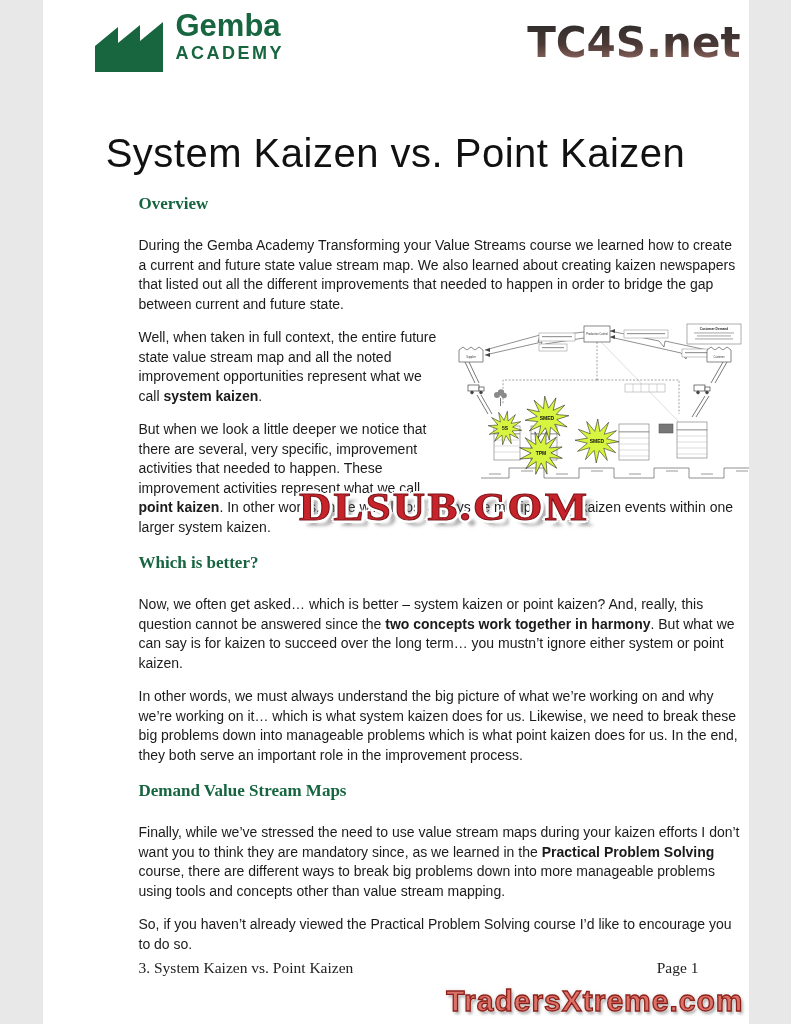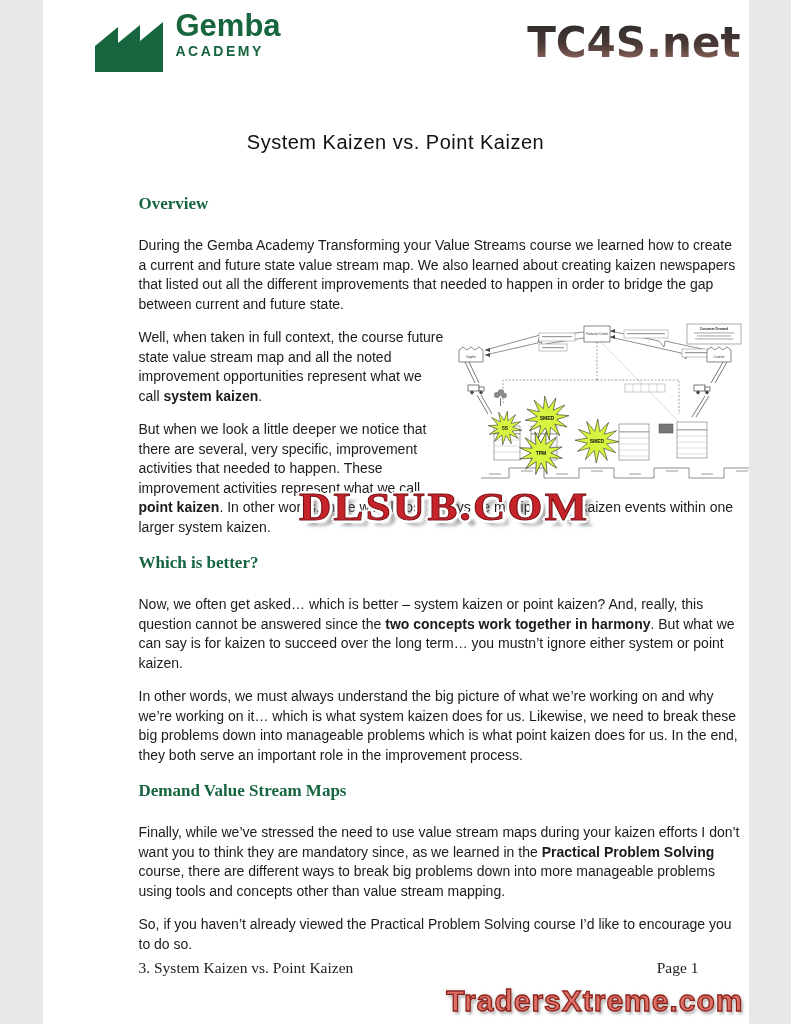--- a/index.html
+++ b/index.html
@@ -6,31 +6,31 @@
   .page{
     position:relative;width:706px;height:1024px;background:#ffffff;
     font-family:"Liberation Sans",sans-serif;color:#1b1b1b;overflow:hidden;
     margin:0 auto;
   }
   
   .logo{position:absolute;left:48px;top:10px;display:flex;align-items:flex-start;gap:9px;}
   .logo svg{display:block;}
   .logo-text{display:flex;flex-direction:column;line-height:1;}
   .logo-brand{font-size:31px;font-weight:700;color:#17663f;letter-spacing:0px;}
-  .logo-sub{font-size:14px;font-weight:700;color:#17663f;letter-spacing:2.5px;margin-top:3px;}
+  .logo-sub{font-size:18px;font-weight:700;color:#17663f;letter-spacing:2.5px;margin-top:3px;}
   .wm-tc4s{
     position:absolute;right:8px;top:18px;
     font-family:"DejaVu Sans",sans-serif;font-weight:700;font-size:42px;letter-spacing:0px;
     background:linear-gradient(180deg,#2b2b2b 5%,#4c3a37 55%,#a8766b 100%);
     -webkit-background-clip:text;background-clip:text;color:transparent;
   }
   
   .doc-title{
     position:absolute;top:131px;left:0;width:100%;text-align:center;margin:0;
-    font-size:20px;font-weight:400;color:#111;letter-spacing:0.5px;
+    font-size:40px;font-weight:400;color:#111;letter-spacing:0.5px;
   }
   .content{position:absolute;left:96px;top:194px;width:604px;font-size:14px;line-height:19.5px;}
   .content h2{font-size:17px;line-height:20px;font-weight:700;color:#166540;margin:16px 0 0;font-family:Liberation Serif, serif;}
   .content h2:first-child{margin-top:0;}
   .content p{margin:14px 0 0;}
   .content h2 + p{margin-top:22px;}
   b{font-weight:700;}
   
   .vsm-float{float:right;width:296px;height:166px;margin-top:8px;}
   .vsm-float svg{width:390px;height:180px;margin-left:-8px;display:block;}
@@ -242,21 +242,21 @@
           <use href="#burstShape" transform="translate(102,131) scale(22) rotate(14)" fill="#d7f440" stroke="#1a1a1a" stroke-width="0.024"></use>
           <text x="102" y="133" text-anchor="middle" class="burst-label">TPM</text>
         </g>
         <g>
           <use href="#burstShape" transform="translate(158,119) scale(22) rotate(2)" fill="#d7f440" stroke="#1a1a1a" stroke-width="0.024"></use>
           <text x="158" y="121" text-anchor="middle" class="burst-label">SMED</text>
         </g>
       </svg>
     </div>
 
-    <p><span>Well, when taken in full context, the course future state value stream map and all the noted improvement opportunities represent what we call </span><b>system kaizen</b><span>.</span></p>
+    <p><span>Well, when taken in full context, the entire future state value stream map and all the noted improvement opportunities represent what we call </span><b>system kaizen</b><span>.</span></p>
 
     <p><span>But when we look a little deeper we notice that there are several, very specific, improvement activities that needed to happen.  These improvement activities represent what we call </span><b>point kaizen</b><span>. In other words, there will almost always be multiple point kaizen events within one larger system kaizen.</span></p>
 
     <h2>Which is better?</h2>
 
     <p><span>Now, we often get asked… which is better – system kaizen or point kaizen?   And, really, this question cannot be answered since the </span><b>two concepts work together in harmony</b><span>.  But what we can say is for kaizen to succeed over the long term… you mustn’t ignore either system or point kaizen.</span></p>
 
     <p><span>In other words, we must always understand the big picture of what we’re working on and why we’re working on it… which is what system kaizen does for us.  Likewise, we need to break these big problems down into manageable problems which is what point kaizen does for us.  In the end, they both serve an important role in the improvement process.</span></p>
 
     <h2>Demand Value Stream Maps</h2>

